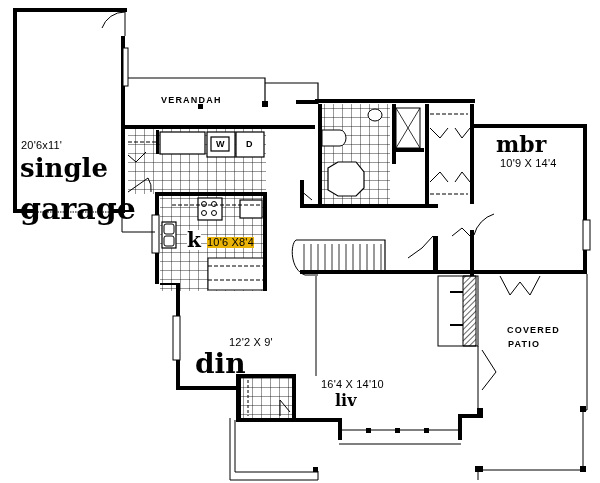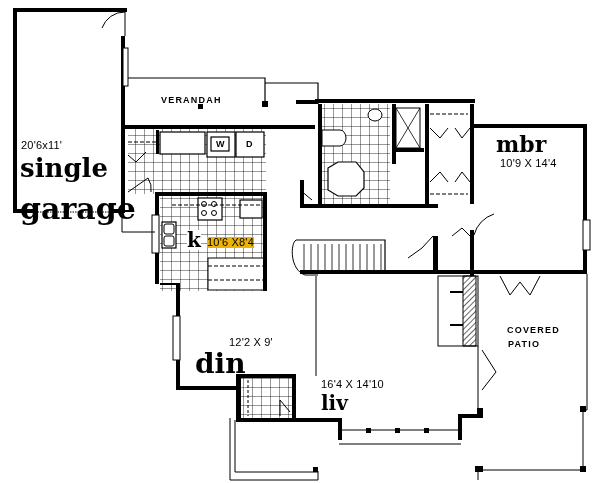--- a/index.html
+++ b/index.html
@@ -188,16 +188,16 @@
 <div class="lbl big" style="left:187px; top:230px; font-size:20px; background:#fff;">k</div>
 <div class="lbl dim" style="left:207px; top:237px; background:#eab308;">10'6 X8'4</div>
 
 <div class="lbl big" style="left:496px; top:133px; font-size:22px;">mbr</div>
 <div class="lbl dim" style="left:500px; top:158px;text-align:center;">10'9 X 14'4</div>
 
 <div class="lbl dim" style="left:188px; top:337px;margin-left:41px;">12'2 X 9'</div>
 <div class="lbl big" style="left:195px; top:350px; font-size:28px;">din</div>
 
 <div class="lbl dim" style="left:321px; top:379px;">16'4 X 14'10</div>
-<div class="lbl big" style="left:321px; top:393px; font-size:20px;">liv</div>
+<div class="lbl big" style="left:335px; top:393px; font-size:16px;">liv</div>
 
 <div class="lbl cap" style="left:500px; top:326px;margin-left:7px;">COVERED</div>
 <div class="lbl cap" style="left:508px; top:340px;">PATIO</div>
 
 </body></html>

